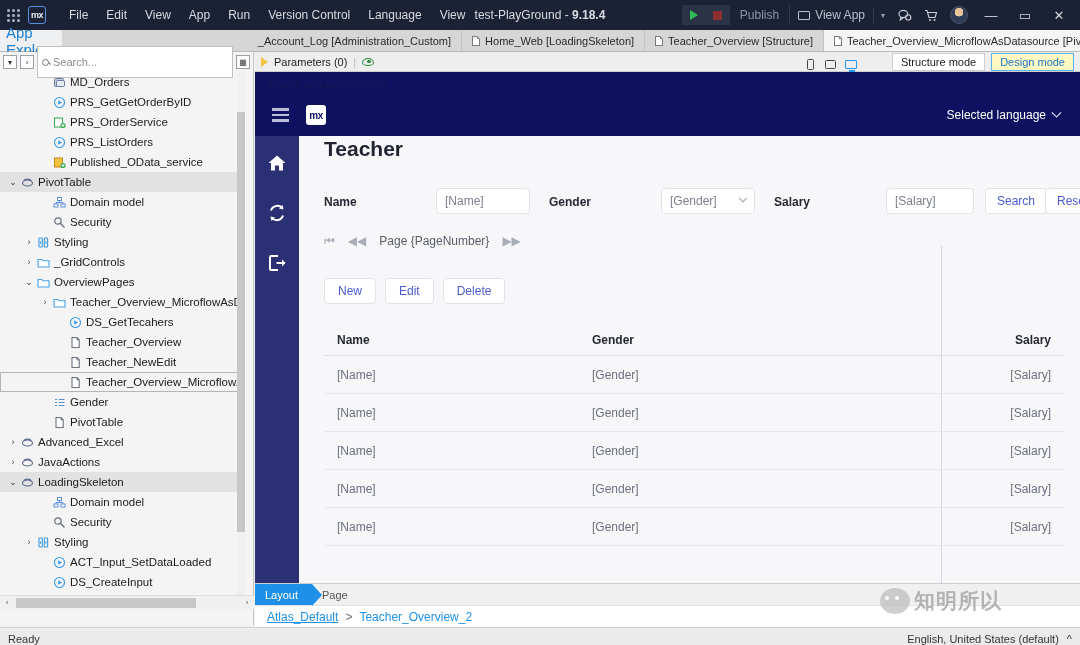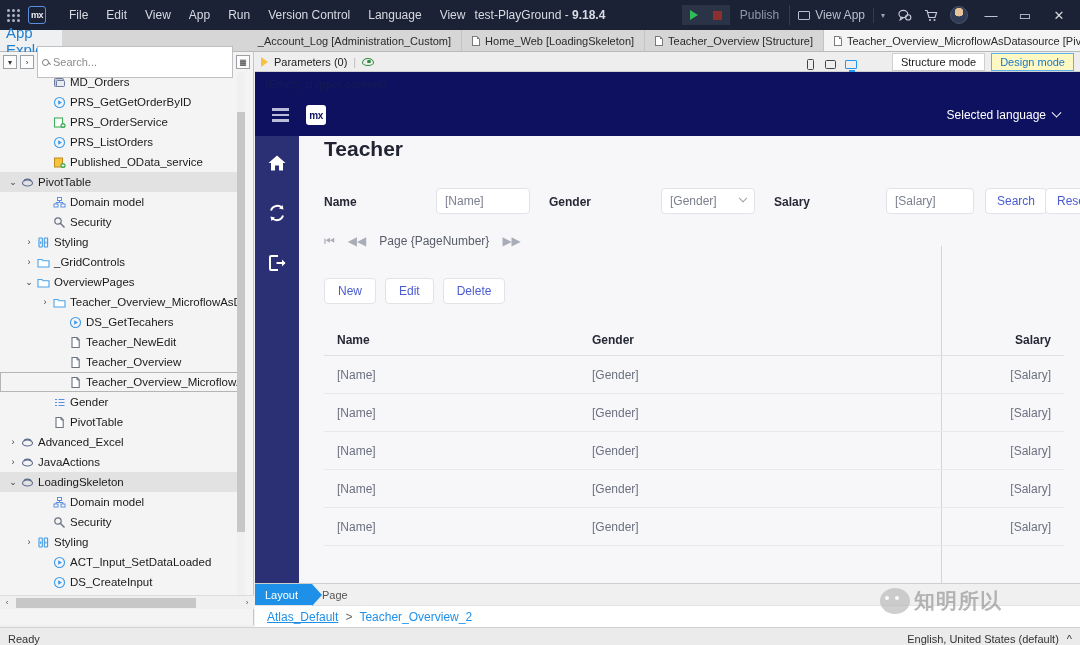--- a/index.html
+++ b/index.html
@@ -517,32 +517,32 @@
         </div>
         <div class="tnode">
           <span style="width:54px;flex:none;"></span>
           <span class="tw"></span>
           <span class="tico">
             <svg width="13" height="13" viewBox="0 0 13 13">
               <path d="M3 1.5h5l2.2 2.2v7.8H3z" fill="#fff" stroke="#6b7280" stroke-width="1.1"></path>
               <path d="M8 1.6v2.3h2.2" fill="none" stroke="#6b7280" stroke-width="1"></path>
             </svg>
           </span>
-          <span class="tlabel">Teacher_NewEdit</span>
+          <span class="tlabel">Teacher_Overview</span>
         </div>
         <div class="tnode">
           <span style="width:54px;flex:none;"></span>
           <span class="tw"></span>
           <span class="tico">
             <svg width="13" height="13" viewBox="0 0 13 13">
               <path d="M3 1.5h5l2.2 2.2v7.8H3z" fill="#fff" stroke="#6b7280" stroke-width="1.1"></path>
               <path d="M8 1.6v2.3h2.2" fill="none" stroke="#6b7280" stroke-width="1"></path>
             </svg>
           </span>
-          <span class="tlabel">Teacher_Overview</span>
+          <span class="tlabel">Teacher_NewEdit</span>
         </div>
         <div class="tnode boxed">
           <span style="width:54px;flex:none;"></span>
           <span class="tw"></span>
           <span class="tico">
             <svg width="13" height="13" viewBox="0 0 13 13">
               <path d="M3 1.5h5l2.2 2.2v7.8H3z" fill="#fff" stroke="#6b7280" stroke-width="1.1"></path>
               <path d="M8 1.6v2.3h2.2" fill="none" stroke="#6b7280" stroke-width="1"></path>
             </svg>
           </span>

